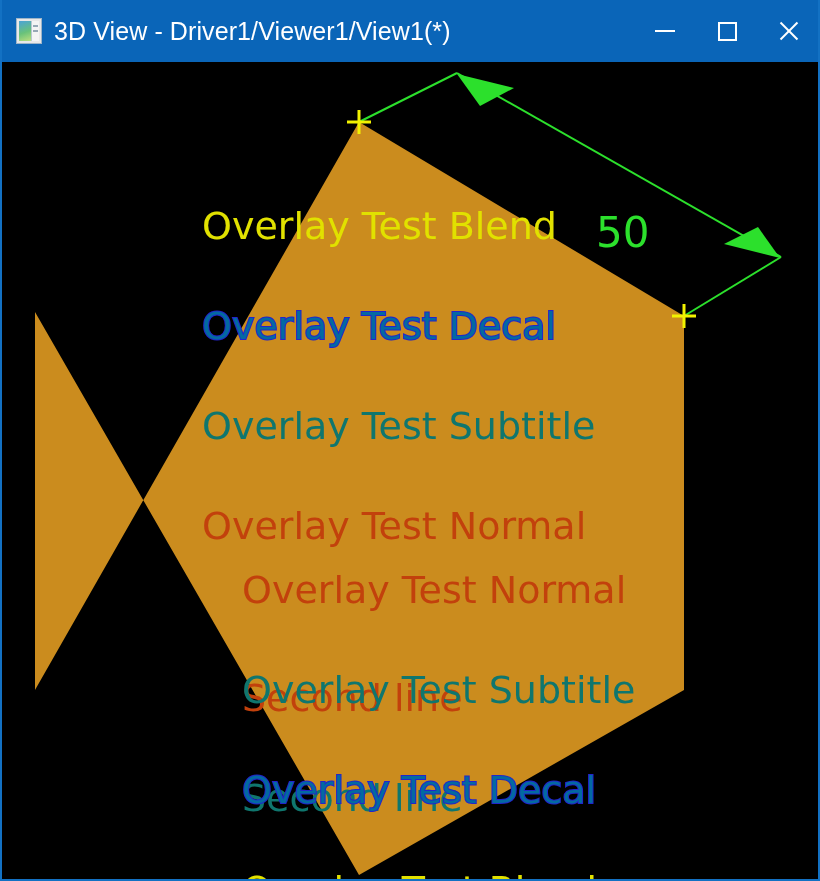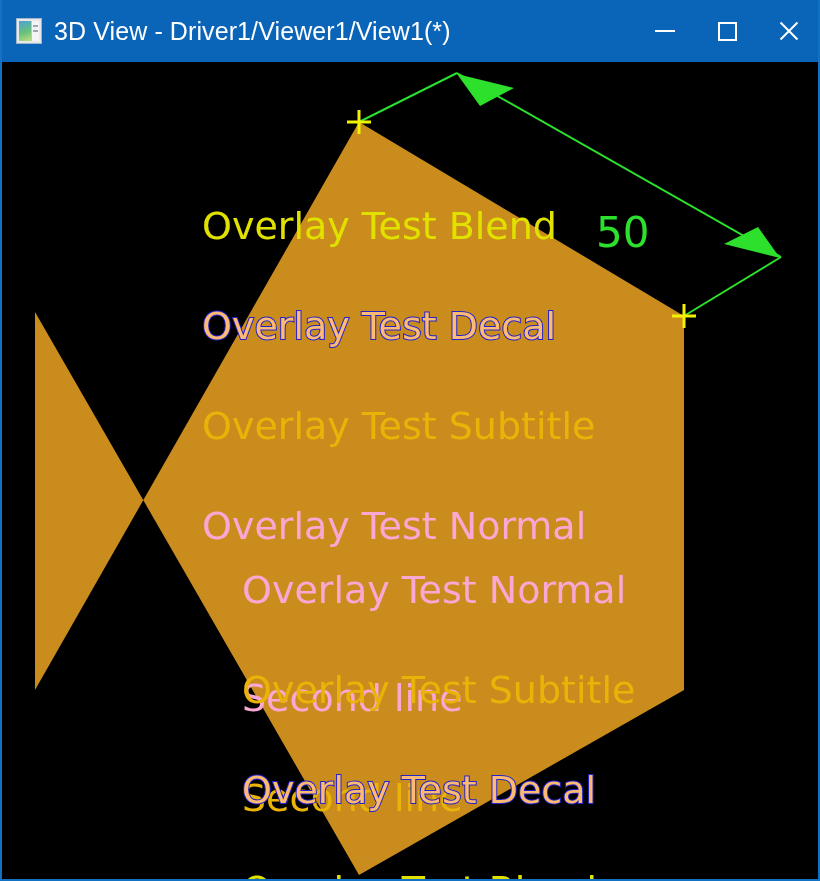--- a/index.html
+++ b/index.html
@@ -144,24 +144,24 @@
     height: 817px;
     pointer-events: none;
   }
   .ov {
     position: absolute;
     font-family: "DejaVu Sans", sans-serif;
     font-size: 38px;
     line-height: 36px;
     white-space: pre;
   }
-  .ov-normal   { color: #f9a8d4; }
-  .ov-subtitle { color: #eab308; }
+  .ov-normal   { color: #c2410c; }
+  .ov-subtitle { color: #0f766e; }
   .ov-decal {
-    color: #fdba74;
+    color: #0369a1;
     -webkit-text-stroke: 2px #2323CC;
     paint-order: stroke fill;
   }
   .ov-blend {
     color: #F0F000;
     mix-blend-mode: multiply;
   }
   .ov-blend-under {
     color: #F0F000;
   }

